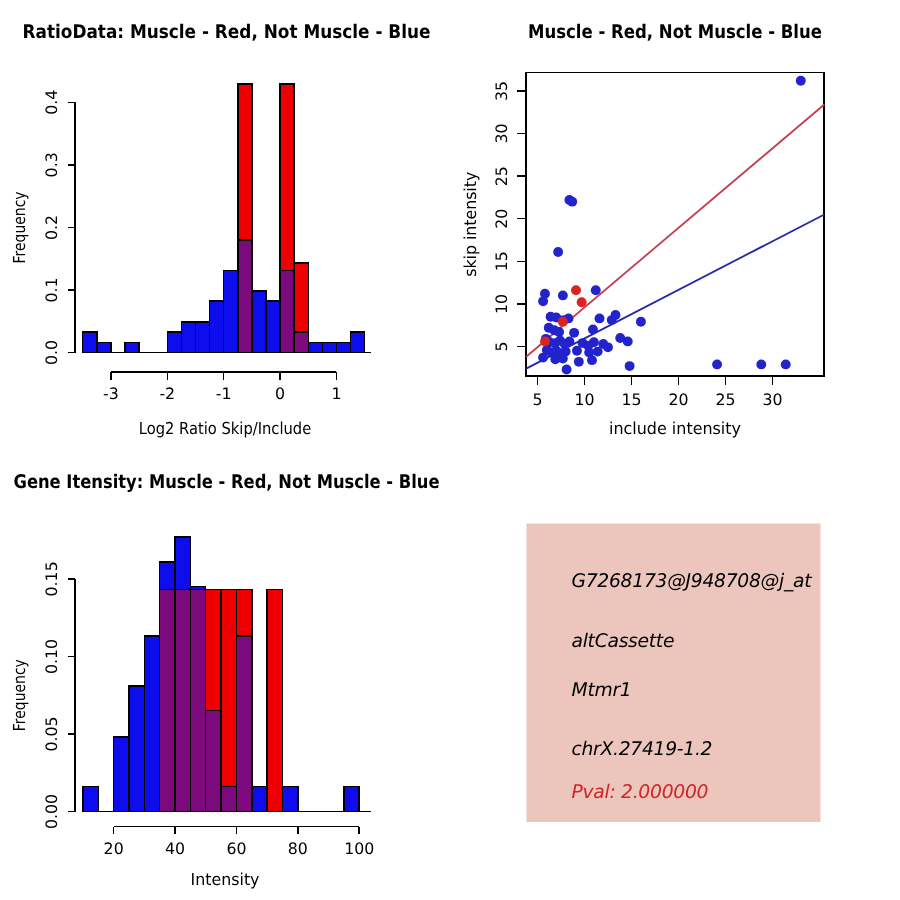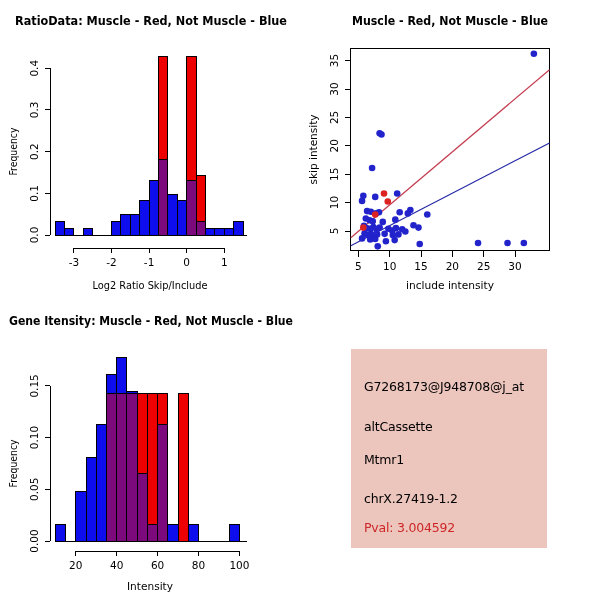--- a/index.html
+++ b/index.html
@@ -4,22 +4,22 @@
 <style>
   html,body{margin:0;padding:0;background:#fff;}
   #figure{position:relative;width:600px;height:600px;background:#fff;overflow:hidden;
           font-family:"DejaVu Sans",sans-serif;}
   .panel{position:absolute;width:300px;height:300px;}
   #panel-ratio{left:0;top:0;}
   #panel-scatter{left:300px;top:0;}
   #panel-gene{left:0;top:300px;}
   #panel-info{left:300px;top:300px;}
   #info-box{position:absolute;left:51px;top:49px;width:196px;height:199px;}
-  .info-line{position:absolute;left:13px;font-size:12.5px;color:#000;white-space:nowrap;
-             letter-spacing:-0.2px;}
+  .info-line{position:absolute;left:30px;font-size:12.5px;color:#000;white-space:nowrap;
+             letter-spacing:-0.2px;font-style:italic;}
   svg text{font-family:"DejaVu Sans",sans-serif;}
 </style>
 </head>
 <body>
 
 <div id="figure">
   <svg id="panel-ratio" class="panel" width="300" height="300">
       <line x1="55" y1="235" x2="247" y2="235" stroke="#000" stroke-width="1" shape-rendering="crispEdges"></line>
       <rect x="158.5" y="56.107" width="9.4" height="178.893" fill="#EE0000" stroke="#000" stroke-width="1" shape-rendering="crispEdges"></rect>
       <rect x="186.7" y="56.107" width="9.4" height="178.893" fill="#EE0000" stroke="#000" stroke-width="1" shape-rendering="crispEdges"></rect>
@@ -211,16 +211,16 @@
       <text x="151" y="25" font-size="12.5" fill="#000" text-anchor="middle" font-weight="bold" textLength="284" lengthAdjust="spacingAndGlyphs">Gene Itensity: Muscle - Red, Not Muscle - Blue</text>
       <text x="150" y="290" font-size="11" fill="#000" text-anchor="middle" textLength="46" lengthAdjust="spacingAndGlyphs">Intensity</text>
       <text x="17" y="163.45" font-size="11" fill="#000" text-anchor="middle" transform="rotate(-90 17 163.45)" textLength="48" lengthAdjust="spacingAndGlyphs">Frequency</text>
     </svg>
   <div id="panel-info" class="panel">
     <div id="info-box" style="background: rgb(236, 197, 189);">
       <div class="info-line" style="top:30px">G7268173@J948708@j_at</div>
       <div class="info-line" style="top:70px">altCassette</div>
       <div class="info-line" style="top:103px">Mtmr1</div>
       <div class="info-line" style="top:142px">chrX.27419-1.2</div>
-      <div class="info-line" style="top: 171px; color: rgb(205, 38, 38);">Pval: 3.004592</div>
+      <div class="info-line" style="top: 171px; color: rgb(205, 38, 38);">Pval: 2.000000</div>
     </div>
   </div>
 </div>
 
 </body></html>

